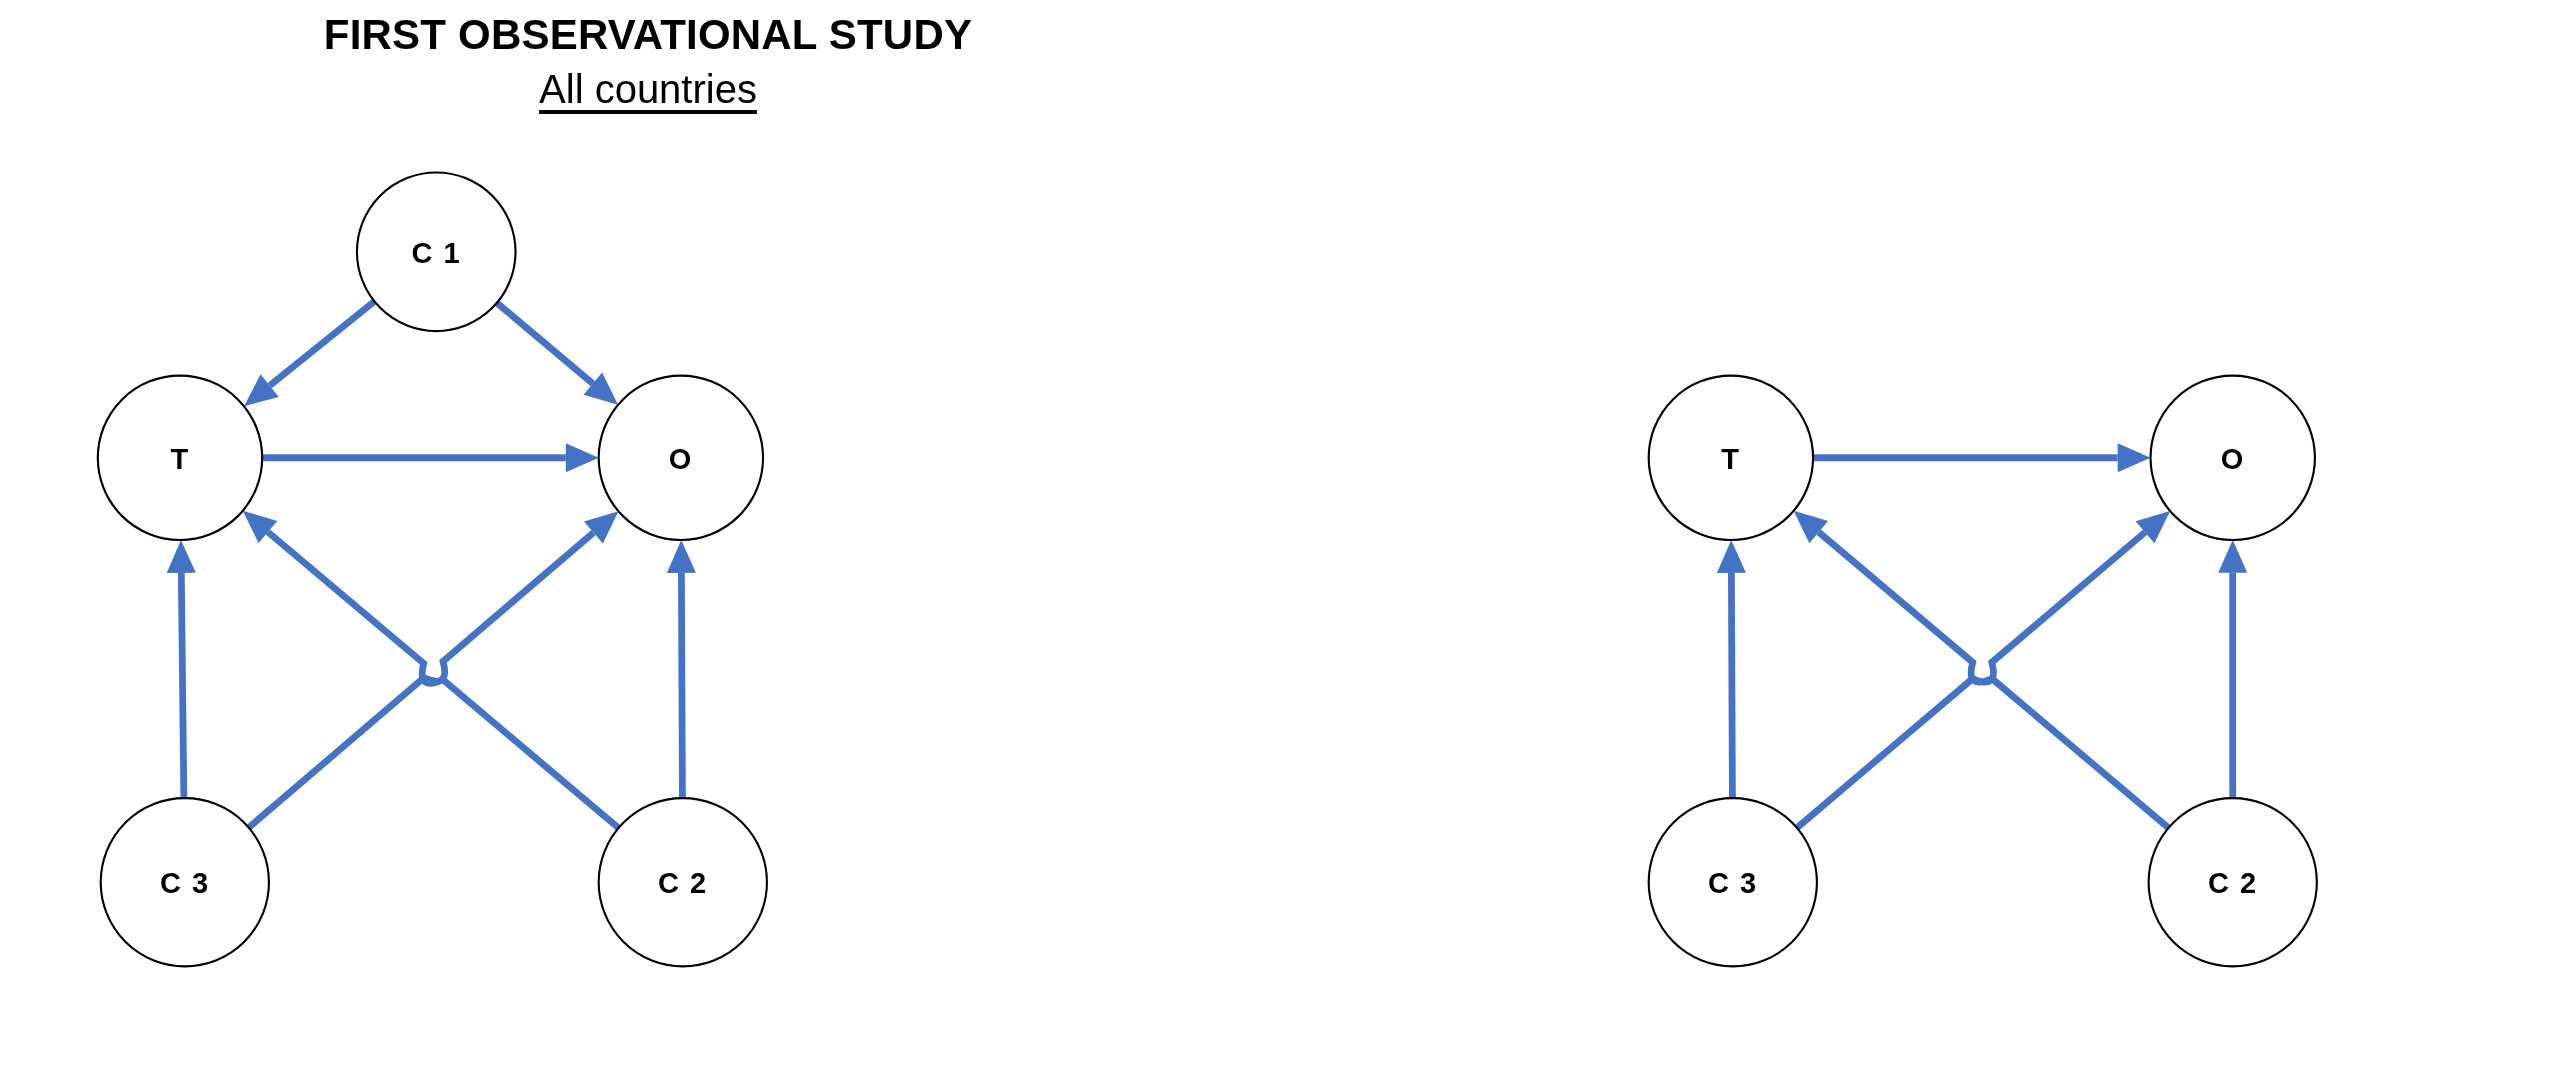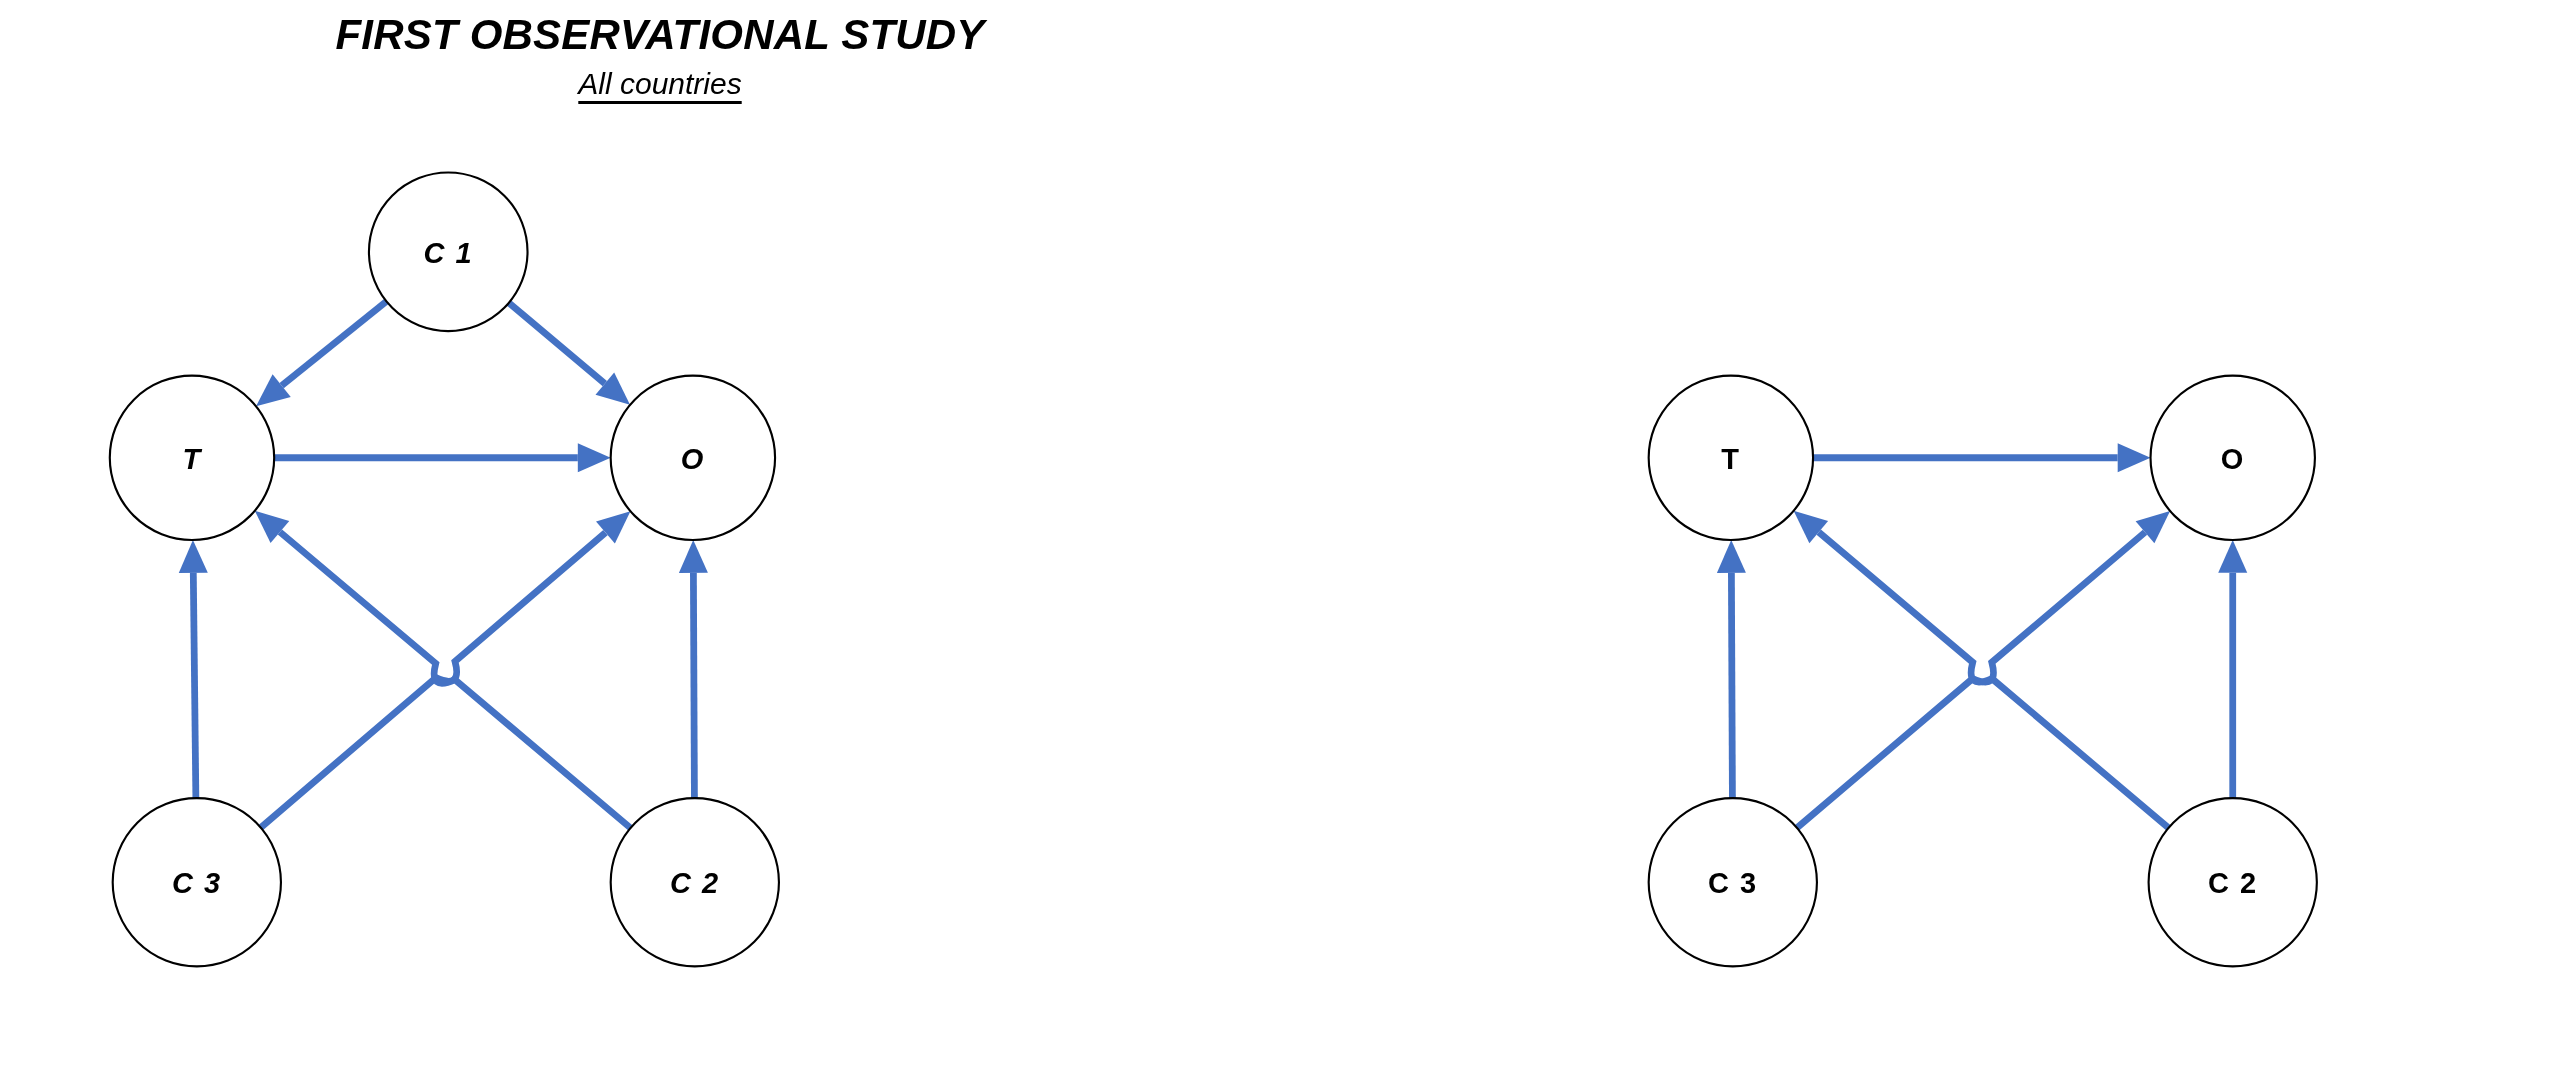--- a/index.html
+++ b/index.html
@@ -19,21 +19,21 @@
     position: relative;
     width: 2576px;
     height: 1068px;
     background: #ffffff;
   }
   .panel {
     position: absolute;
     top: 0;
     height: 1068px;
   }
-  #panel-left  { left: 16px;     width: 1288px; font-style: italic; }
+  #panel-left  { left: 4px;     width: 1288px; }
   #panel-right { left: 1288px; width: 1288px; }
 
   .titles {
     position: absolute;
     left: 0;
     width: 100%;
     text-align: center;
     top: 13.5px;
   }
   .title-main {
@@ -44,21 +44,21 @@
     letter-spacing: 0.2px;
     color: #000000;
     line-height: 1.0;
     white-space: nowrap;
   }
   .title-sub {
     display: inline-block;
     margin-top: 13.5px;
     font-family: "Liberation Sans", sans-serif;
     font-weight: normal;
-    font-size: 30px;
+    font-size: 40px;
     color: #000000;
     text-decoration: underline;
     text-underline-offset: 6.8px;
     line-height: 1.0;
     white-space: nowrap;
     text-align: right;
   }
   .dag-svg {
     position: absolute;
     left: 0;

